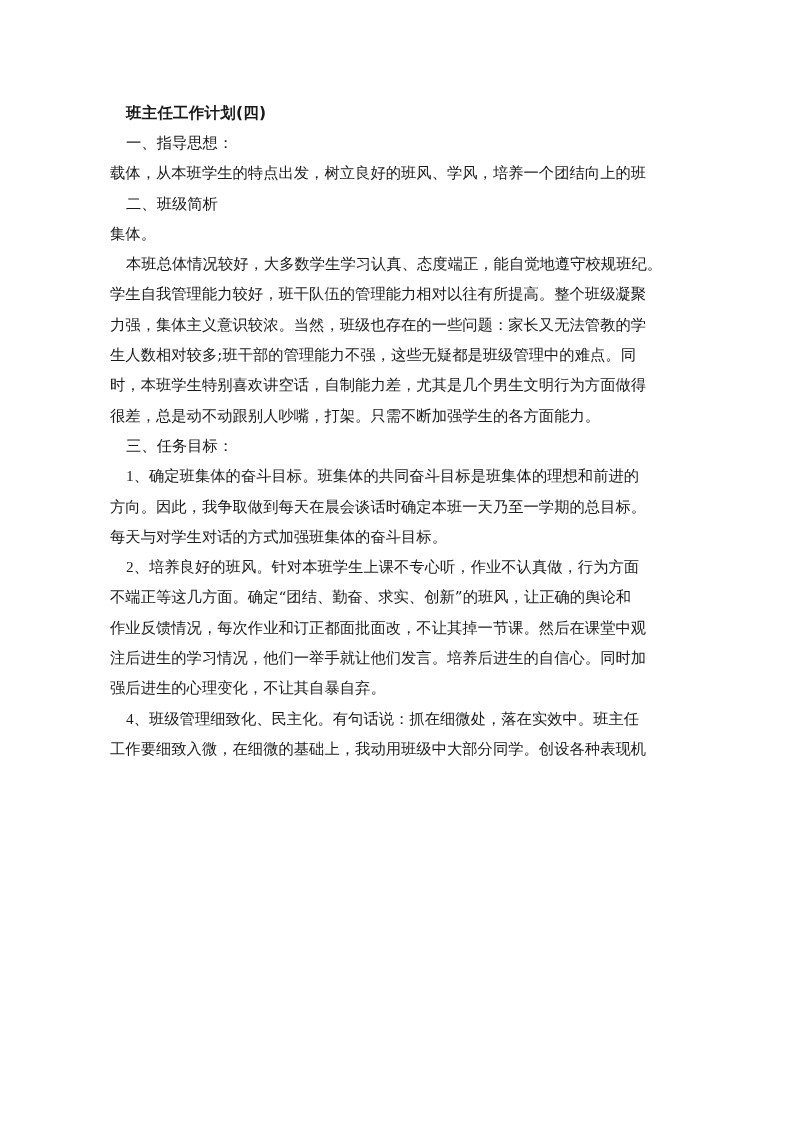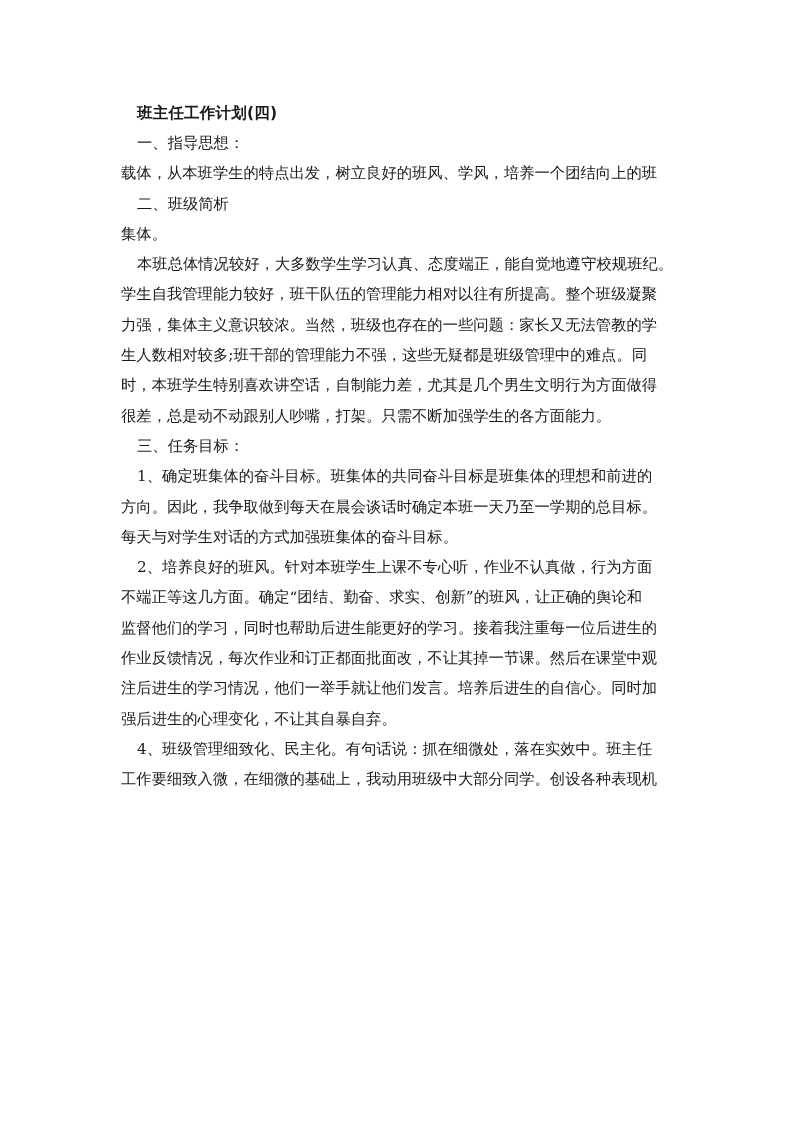--- a/index.html
+++ b/index.html
@@ -1,23 +1,23 @@
 <!DOCTYPE html>
 <html><head>
   <meta charset="utf-8">
   <style>
     html, body { margin: 0; padding: 0; background: #ffffff; }
     body { width: 793px; height: 1122px; position: relative; overflow: hidden;
            font-family: "DejaVu Serif", "Liberation Serif", serif; color: #1a1a1a; }
-    .page { position: absolute; left: 121px; top: 98px; width: 556px; }
+    .page { position: absolute; left: 110px; top: 98px; width: 556px; }
     .title { font-family: "DejaVu Sans", "Liberation Sans", sans-serif; font-weight: bold;
              font-size: 15.5px; margin-left: 16px; height: 30px; line-height: 30px; letter-spacing: 0.2px; }
     .line { font-size: 15.3px; height: 30.3px; line-height: 30.3px; white-space: nowrap;
             letter-spacing: 0.02px; }
-    .indent { padding-left: 16px; }
+    .indent { padding-left: 16px; font-family: Liberation Serif, serif; }
   </style>
 </head>
 <body>
 
 <div class="page">
   <div class="title">班主任工作计划(四)</div>
   <div id="lines">
       <div class="line indent">一、指导思想：</div>
       <div class="line">载体，从本班学生的特点出发，树立良好的班风、学风，培养一个团结向上的班</div>
       <div class="line indent">二、班级简析</div>
@@ -27,20 +27,19 @@
       <div class="line">力强，集体主义意识较浓。当然，班级也存在的一些问题：家长又无法管教的学</div>
       <div class="line">生人数相对较多;班干部的管理能力不强，这些无疑都是班级管理中的难点。同</div>
       <div class="line">时，本班学生特别喜欢讲空话，自制能力差，尤其是几个男生文明行为方面做得</div>
       <div class="line">很差，总是动不动跟别人吵嘴，打架。只需不断加强学生的各方面能力。</div>
       <div class="line indent">三、任务目标：</div>
       <div class="line indent">1、确定班集体的奋斗目标。班集体的共同奋斗目标是班集体的理想和前进的</div>
       <div class="line">方向。因此，我争取做到每天在晨会谈话时确定本班一天乃至一学期的总目标。</div>
       <div class="line">每天与对学生对话的方式加强班集体的奋斗目标。</div>
       <div class="line indent">2、培养良好的班风。针对本班学生上课不专心听，作业不认真做，行为方面</div>
       <div class="line">不端正等这几方面。确定“团结、勤奋、求实、创新”的班风，让正确的舆论和</div>
-      <div class="line">监督他们的学习，同时也帮助后进生能更好的学习。接着我注重每一位后进生的</div>
       <div class="line">作业反馈情况，每次作业和订正都面批面改，不让其掉一节课。然后在课堂中观</div>
       <div class="line">注后进生的学习情况，他们一举手就让他们发言。培养后进生的自信心。同时加</div>
       <div class="line">强后进生的心理变化，不让其自暴自弃。</div>
       <div class="line indent">4、班级管理细致化、民主化。有句话说：抓在细微处，落在实效中。班主任</div>
       <div class="line">工作要细致入微，在细微的基础上，我动用班级中大部分同学。创设各种表现机</div>
     </div>
 </div>
 
 </body></html>

